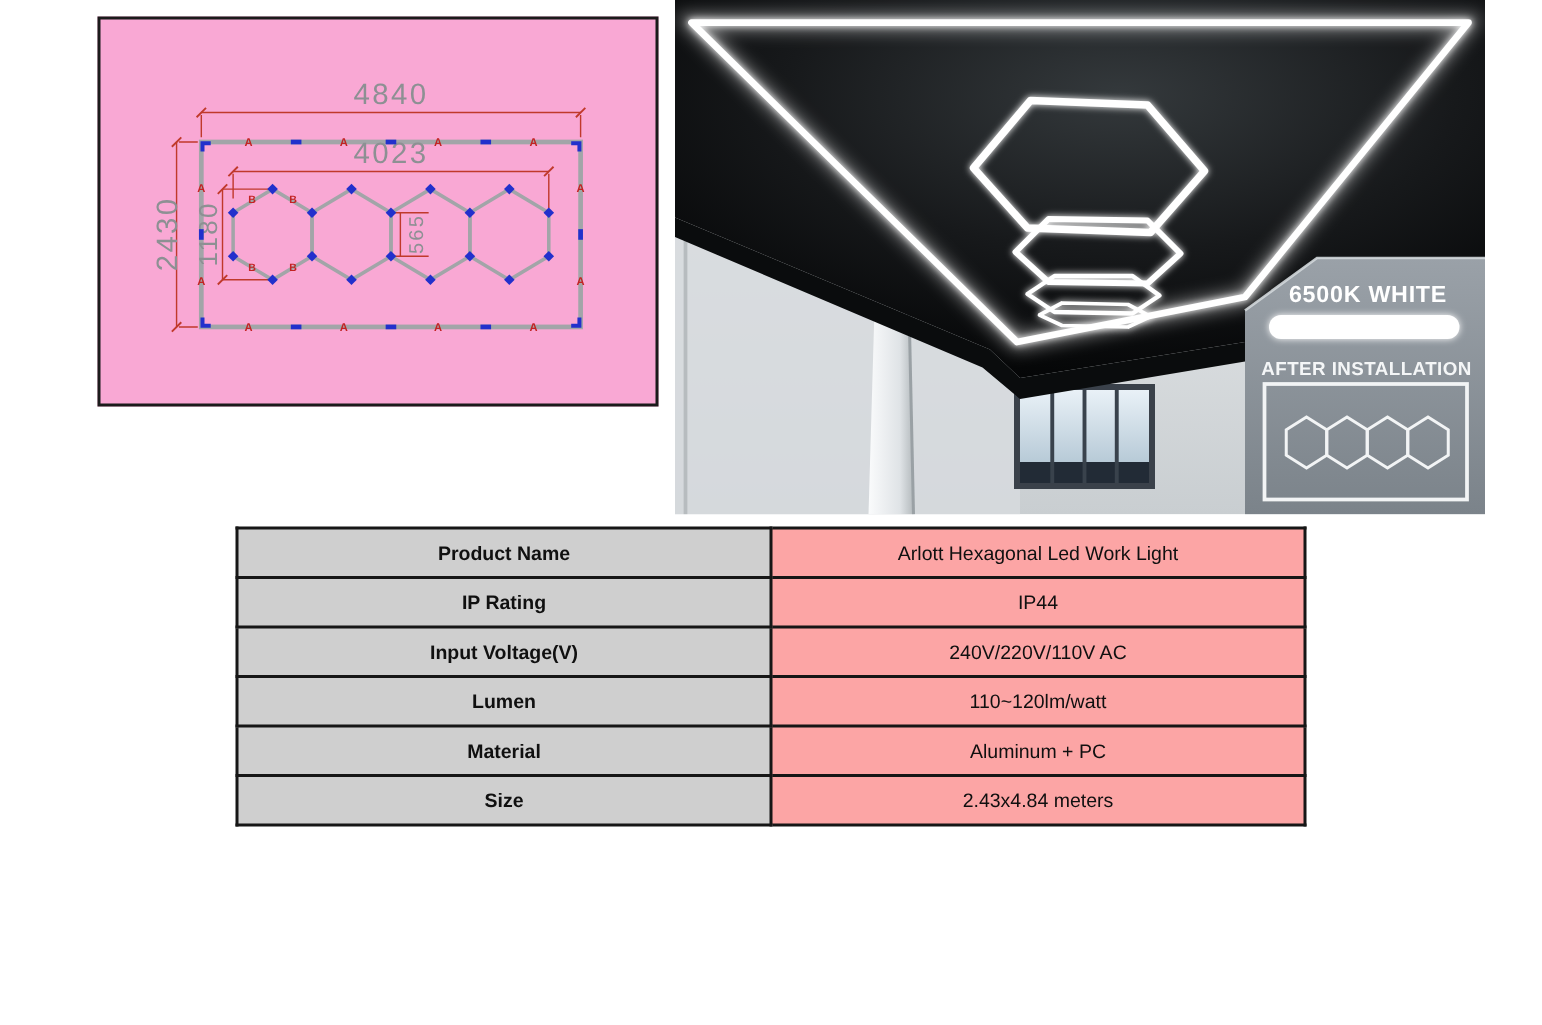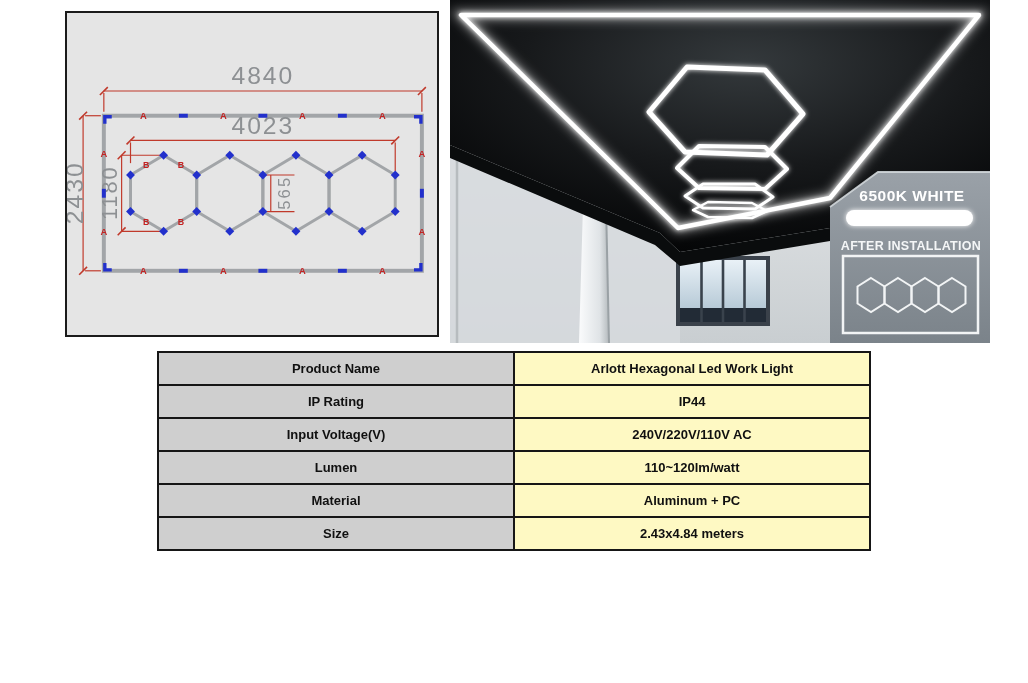--- a/index.html
+++ b/index.html
@@ -1,22 +1,22 @@
 <!DOCTYPE html>
 <html><head>
 <meta charset="utf-8">
 <style>
   html,body{margin:0;padding:0;background:#ffffff;}
   body{width:1028px;height:683px;position:relative;overflow:hidden;
        font-family:"Liberation Sans",sans-serif;}
 
   
   .drawing-box{
-    position:absolute;left:65px;top:11px;width:374px;height:326px;
-    background:#e5e5e5;border:2px solid #1b1b1b;box-sizing:border-box;
+    position:absolute;left:65px;top:11px;width:374px;height:260px;
+    background:#f9a8d4;border:2px solid #1b1b1b;box-sizing:border-box;
   }
   .drawing-box svg{display:block;width:100%;height:100%;}
   .cad-num{fill:#8d9093;letter-spacing:2px;}
   .cad-a{fill:#c32222;font-weight:bold;font-size:9.5px;}
   .cad-b{fill:#c32222;font-weight:bold;font-size:9px;}
 
   
   .photo-box{
     position:absolute;left:450px;top:0;width:540px;height:343px;
     overflow:hidden;
@@ -27,21 +27,21 @@
   .spec-table{
     position:absolute;left:157px;top:351px;width:714px;
     border-collapse:collapse;table-layout:fixed;
     font-size:13px;color:#101010;
   }
   .spec-table td{
     border:2px solid #161616;height:31px;text-align:center;
     vertical-align:middle;padding:0 6px;
   }
   .spec-table td.lbl{background:#cfcfcf;font-weight:bold;}
-  .spec-table td.val{background:#fef9c3;font-weight:bold;}
+  .spec-table td.val{background:#fca5a5;font-weight:normal;}
 </style>
 </head>
 <body>
 
 <div class="drawing-box">
   <svg viewBox="0 0 374 326">
     <defs>
       <path id="cornermark" d="M0,7 L0,0 L7,0" fill="none" stroke="#2230cc" stroke-width="3.4"></path>
       <rect id="dashmark" x="-4.5" y="-2" width="9" height="4" fill="#2230cc"></rect>
       <path id="vmark" d="M-4.5,0 L0,-4.5 L4.5,0 L0,4.5 Z" fill="#2230cc"></path>

